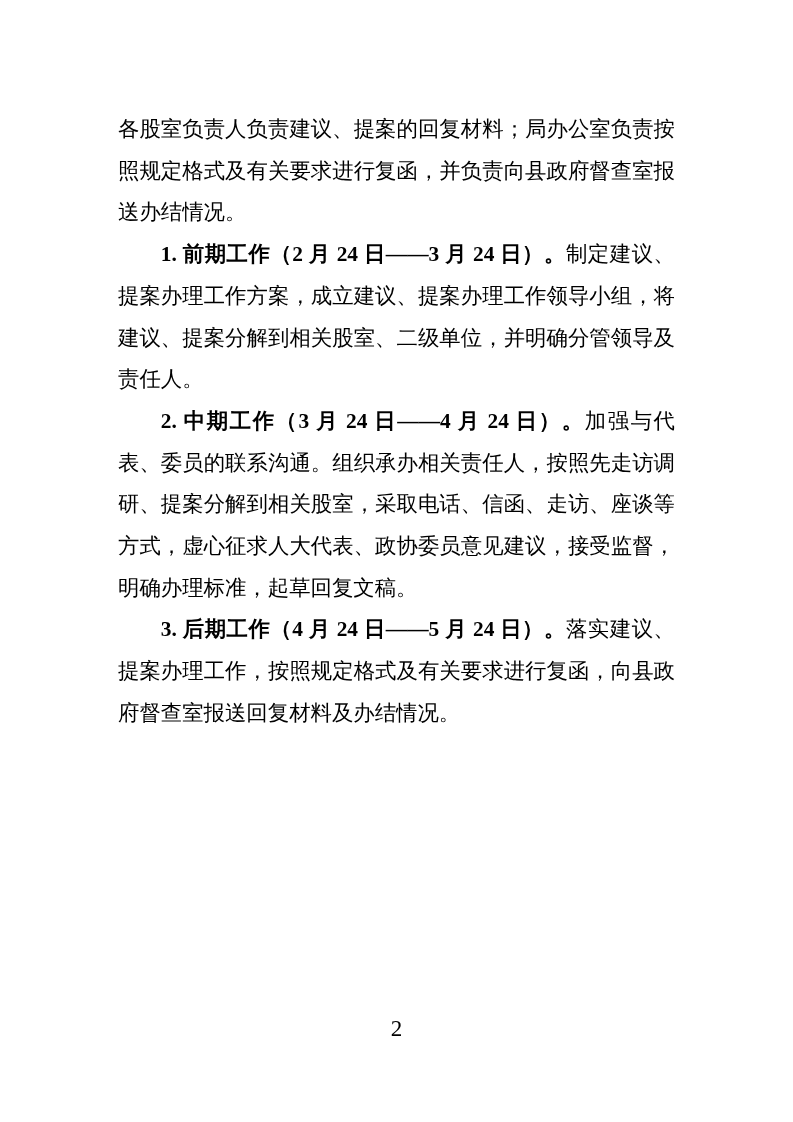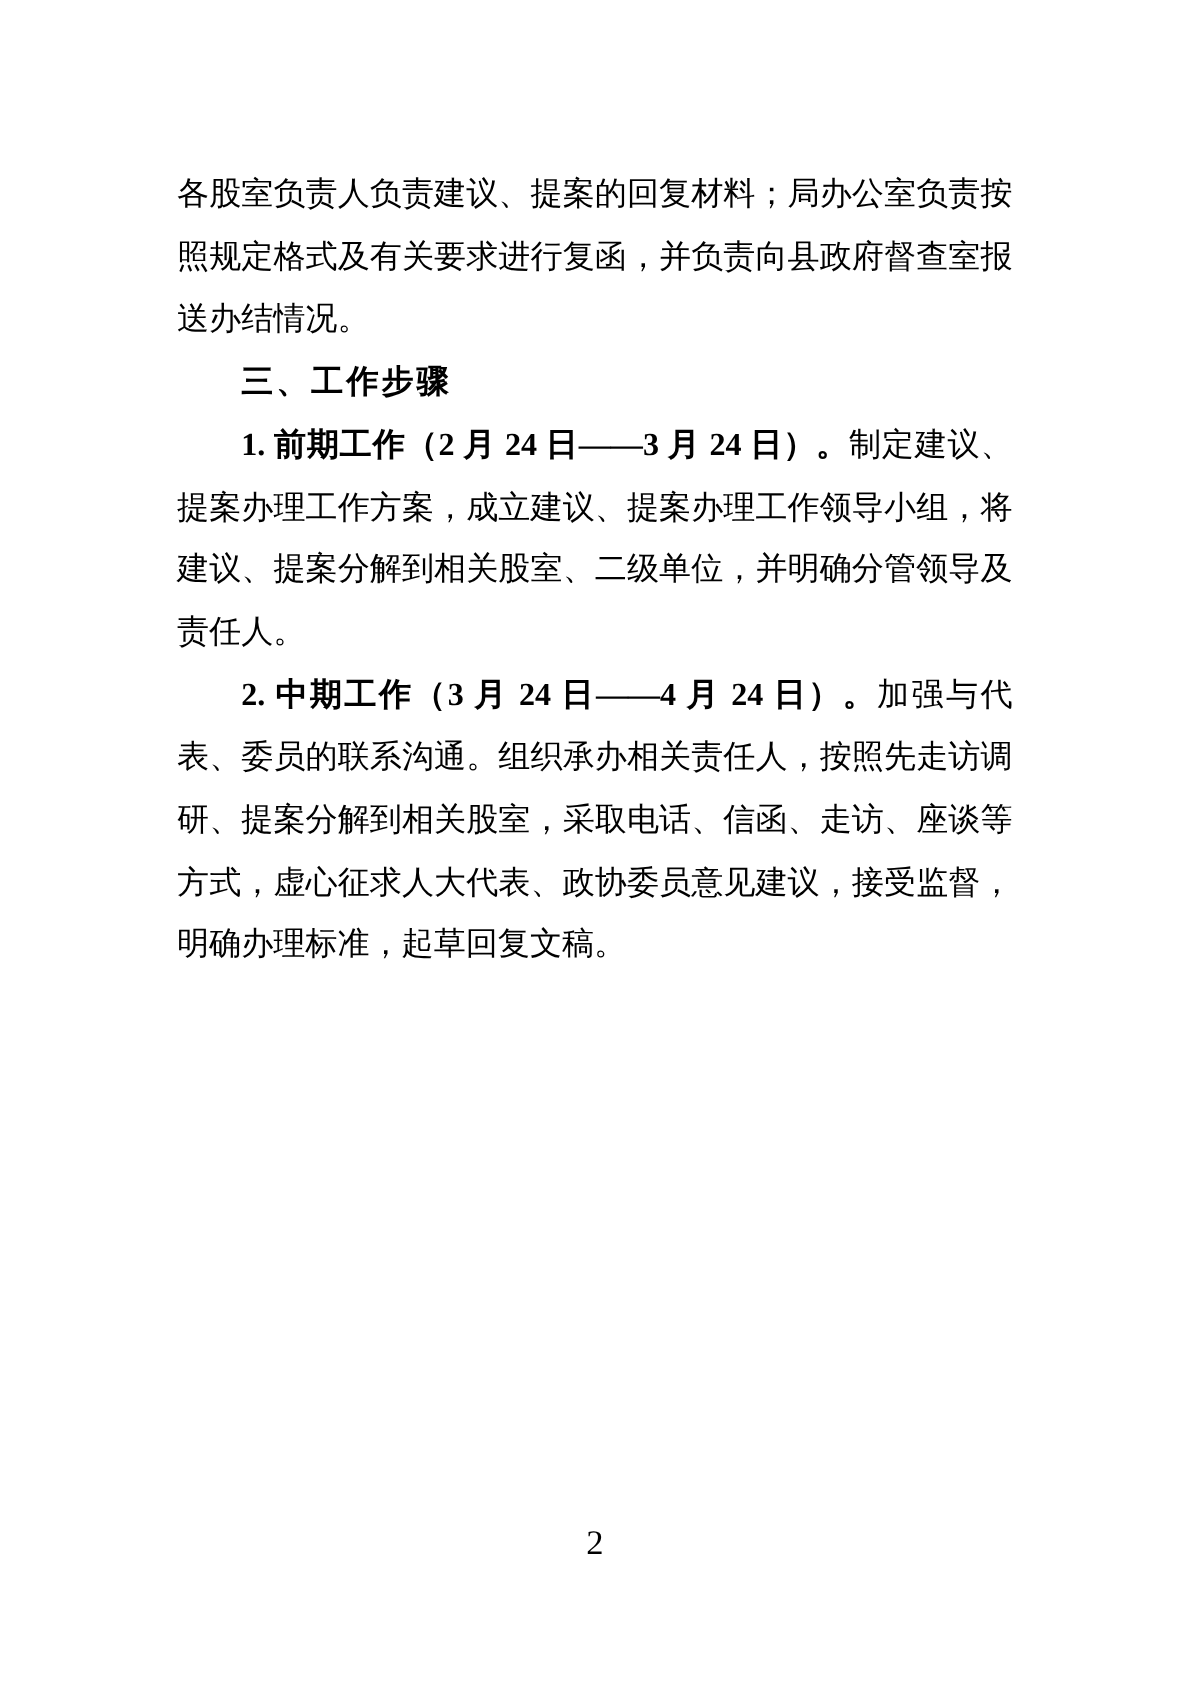--- a/index.html
+++ b/index.html
@@ -48,25 +48,25 @@
   }
 </style>
 </head>
 <body>
 
 <div class="page">
   <div class="text-block">
 
     <p class="para">各股室负责人负责建议、提案的回复材料；局办公室负责按照规定格式及有关要求进行复函，并负责向县政府督查室报送办结情况。</p>
 
-    <p class="para heading">三、工作步骤</p>
 
 
     <p class="para indent"><span class="lead">1. 前期工作（2 月 24 日——3 月 24 日）。</span><span>制定建议、提案办理工作方案，成立建议、提案办理工作领导小组，将建议、提案分解到相关股室、二级单位，并明确分管领导及责任人。</span></p>
 
     <p class="para indent"><span class="lead">2. 中期工作（3 月 24 日——4 月 24 日）。</span><span>加强与代表、委员的联系沟通。组织承办相关责任人，按照先走访调研、提案分解到相关股室，采取电话、信函、走访、座谈等方式，虚心征求人大代表、政协委员意见建议，接受监督，明确办理标准，起草回复文稿。</span></p>
 
+    <p class="para indent"><span class="lead">3. 后期工作（4 月 24 日——5 月 24 日）。</span><span>落实建议、提案办理工作，按照规定格式及有关要求进行复函，向县政府督查室报送回复材料及办结情况。</span></p>
 
 
   </div>
 
   <div class="page-number">2</div>
 </div>
 
 </body></html>

